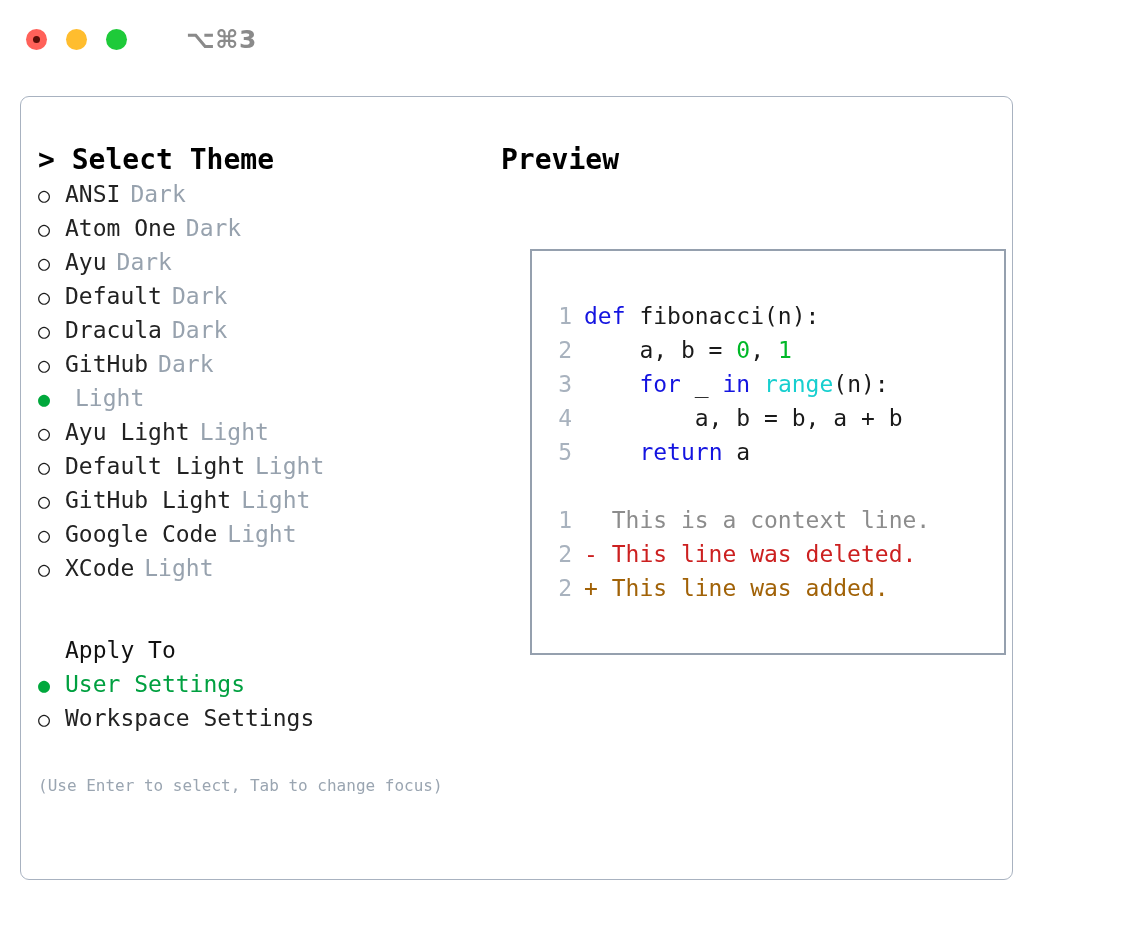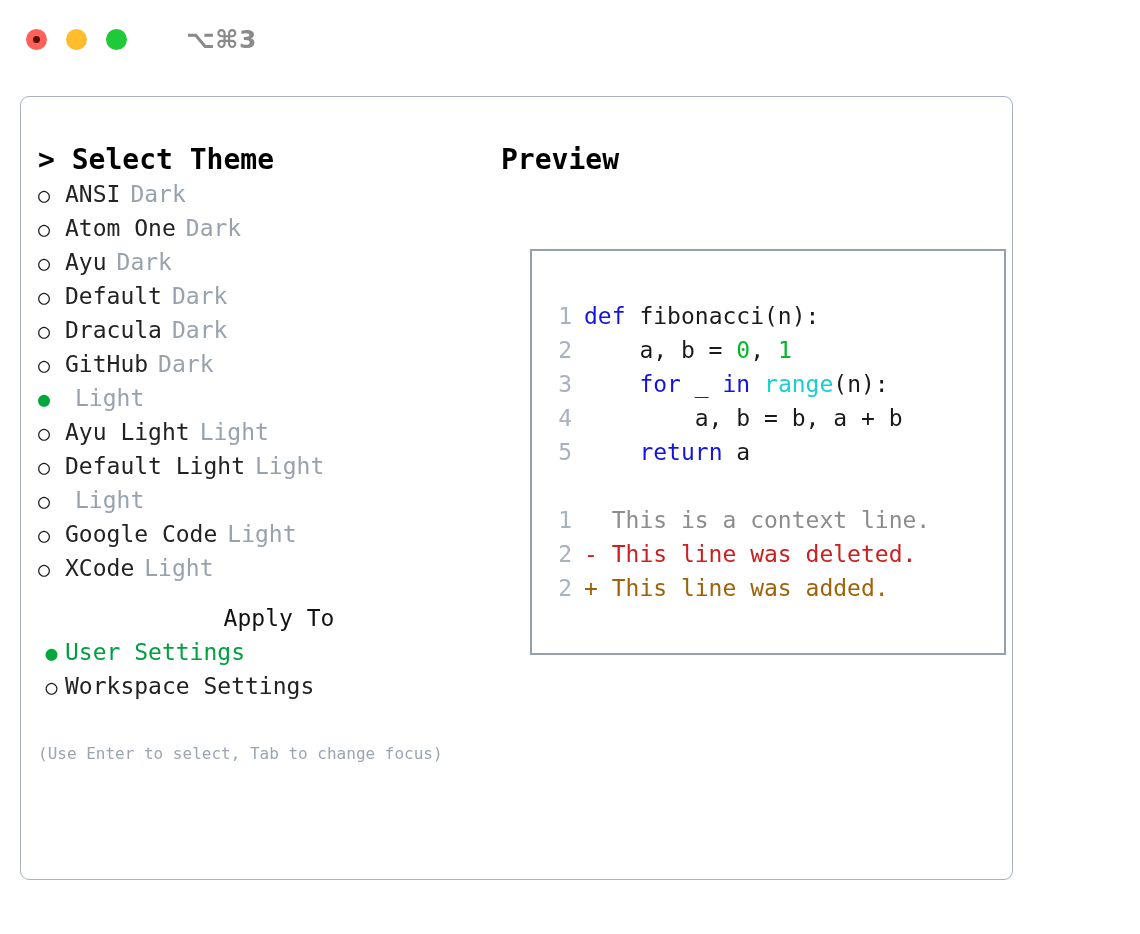--- a/index.html
+++ b/index.html
@@ -125,21 +125,21 @@
   }
   .bullet.on { color: #00A83C; }
   .theme-name { color: #222222; }
   .theme-row.selected .theme-name { color: #00A040; }
   .theme-kind {
     color: #97A2AE;
     margin-left: 10px;
   }
 
   
-  #apply-section { margin-top: 16px; text-align: center; }
+  #apply-section { margin-top: 48px; }
   #apply-title {
     font-size: 23px;
     color: #111111;
     line-height: 34px;
     padding-left: 27px;
     white-space: pre;
   }
   .apply-row {
     display: flex;
     align-items: baseline;
@@ -223,21 +223,21 @@
         <div id="theme-list">
             <div class="theme-row"><span class="bullet">○</span><span class="theme-name">ANSI</span><span class="theme-kind">Dark</span></div>
             <div class="theme-row"><span class="bullet">○</span><span class="theme-name">Atom One</span><span class="theme-kind">Dark</span></div>
             <div class="theme-row"><span class="bullet">○</span><span class="theme-name">Ayu</span><span class="theme-kind">Dark</span></div>
             <div class="theme-row"><span class="bullet">○</span><span class="theme-name">Default</span><span class="theme-kind">Dark</span></div>
             <div class="theme-row"><span class="bullet">○</span><span class="theme-name">Dracula</span><span class="theme-kind">Dark</span></div>
             <div class="theme-row"><span class="bullet">○</span><span class="theme-name">GitHub</span><span class="theme-kind">Dark</span></div>
             <div class="theme-row selected"><span class="bullet on">●</span><span class="theme-kind">Light</span></div>
             <div class="theme-row"><span class="bullet">○</span><span class="theme-name">Ayu Light</span><span class="theme-kind">Light</span></div>
             <div class="theme-row"><span class="bullet">○</span><span class="theme-name">Default Light</span><span class="theme-kind">Light</span></div>
-            <div class="theme-row"><span class="bullet">○</span><span class="theme-kind">Light</span></div>
+            <div class="theme-row"><span class="bullet">○</span><span class="theme-name">GitHub Light</span><span class="theme-kind">Light</span></div>
             <div class="theme-row"><span class="bullet">○</span><span class="theme-name">Google Code</span><span class="theme-kind">Light</span></div>
             <div class="theme-row"><span class="bullet">○</span><span class="theme-name">XCode</span><span class="theme-kind">Light</span></div>
           </div>
 
         <div id="apply-section">
           <div id="apply-title">Apply To</div>
           <div id="apply-list">
               <div class="apply-row selected"><span class="bullet on">●</span><span class="apply-label">User Settings</span></div>
               <div class="apply-row"><span class="bullet">○</span><span class="apply-label">Workspace Settings</span></div>
             </div>

